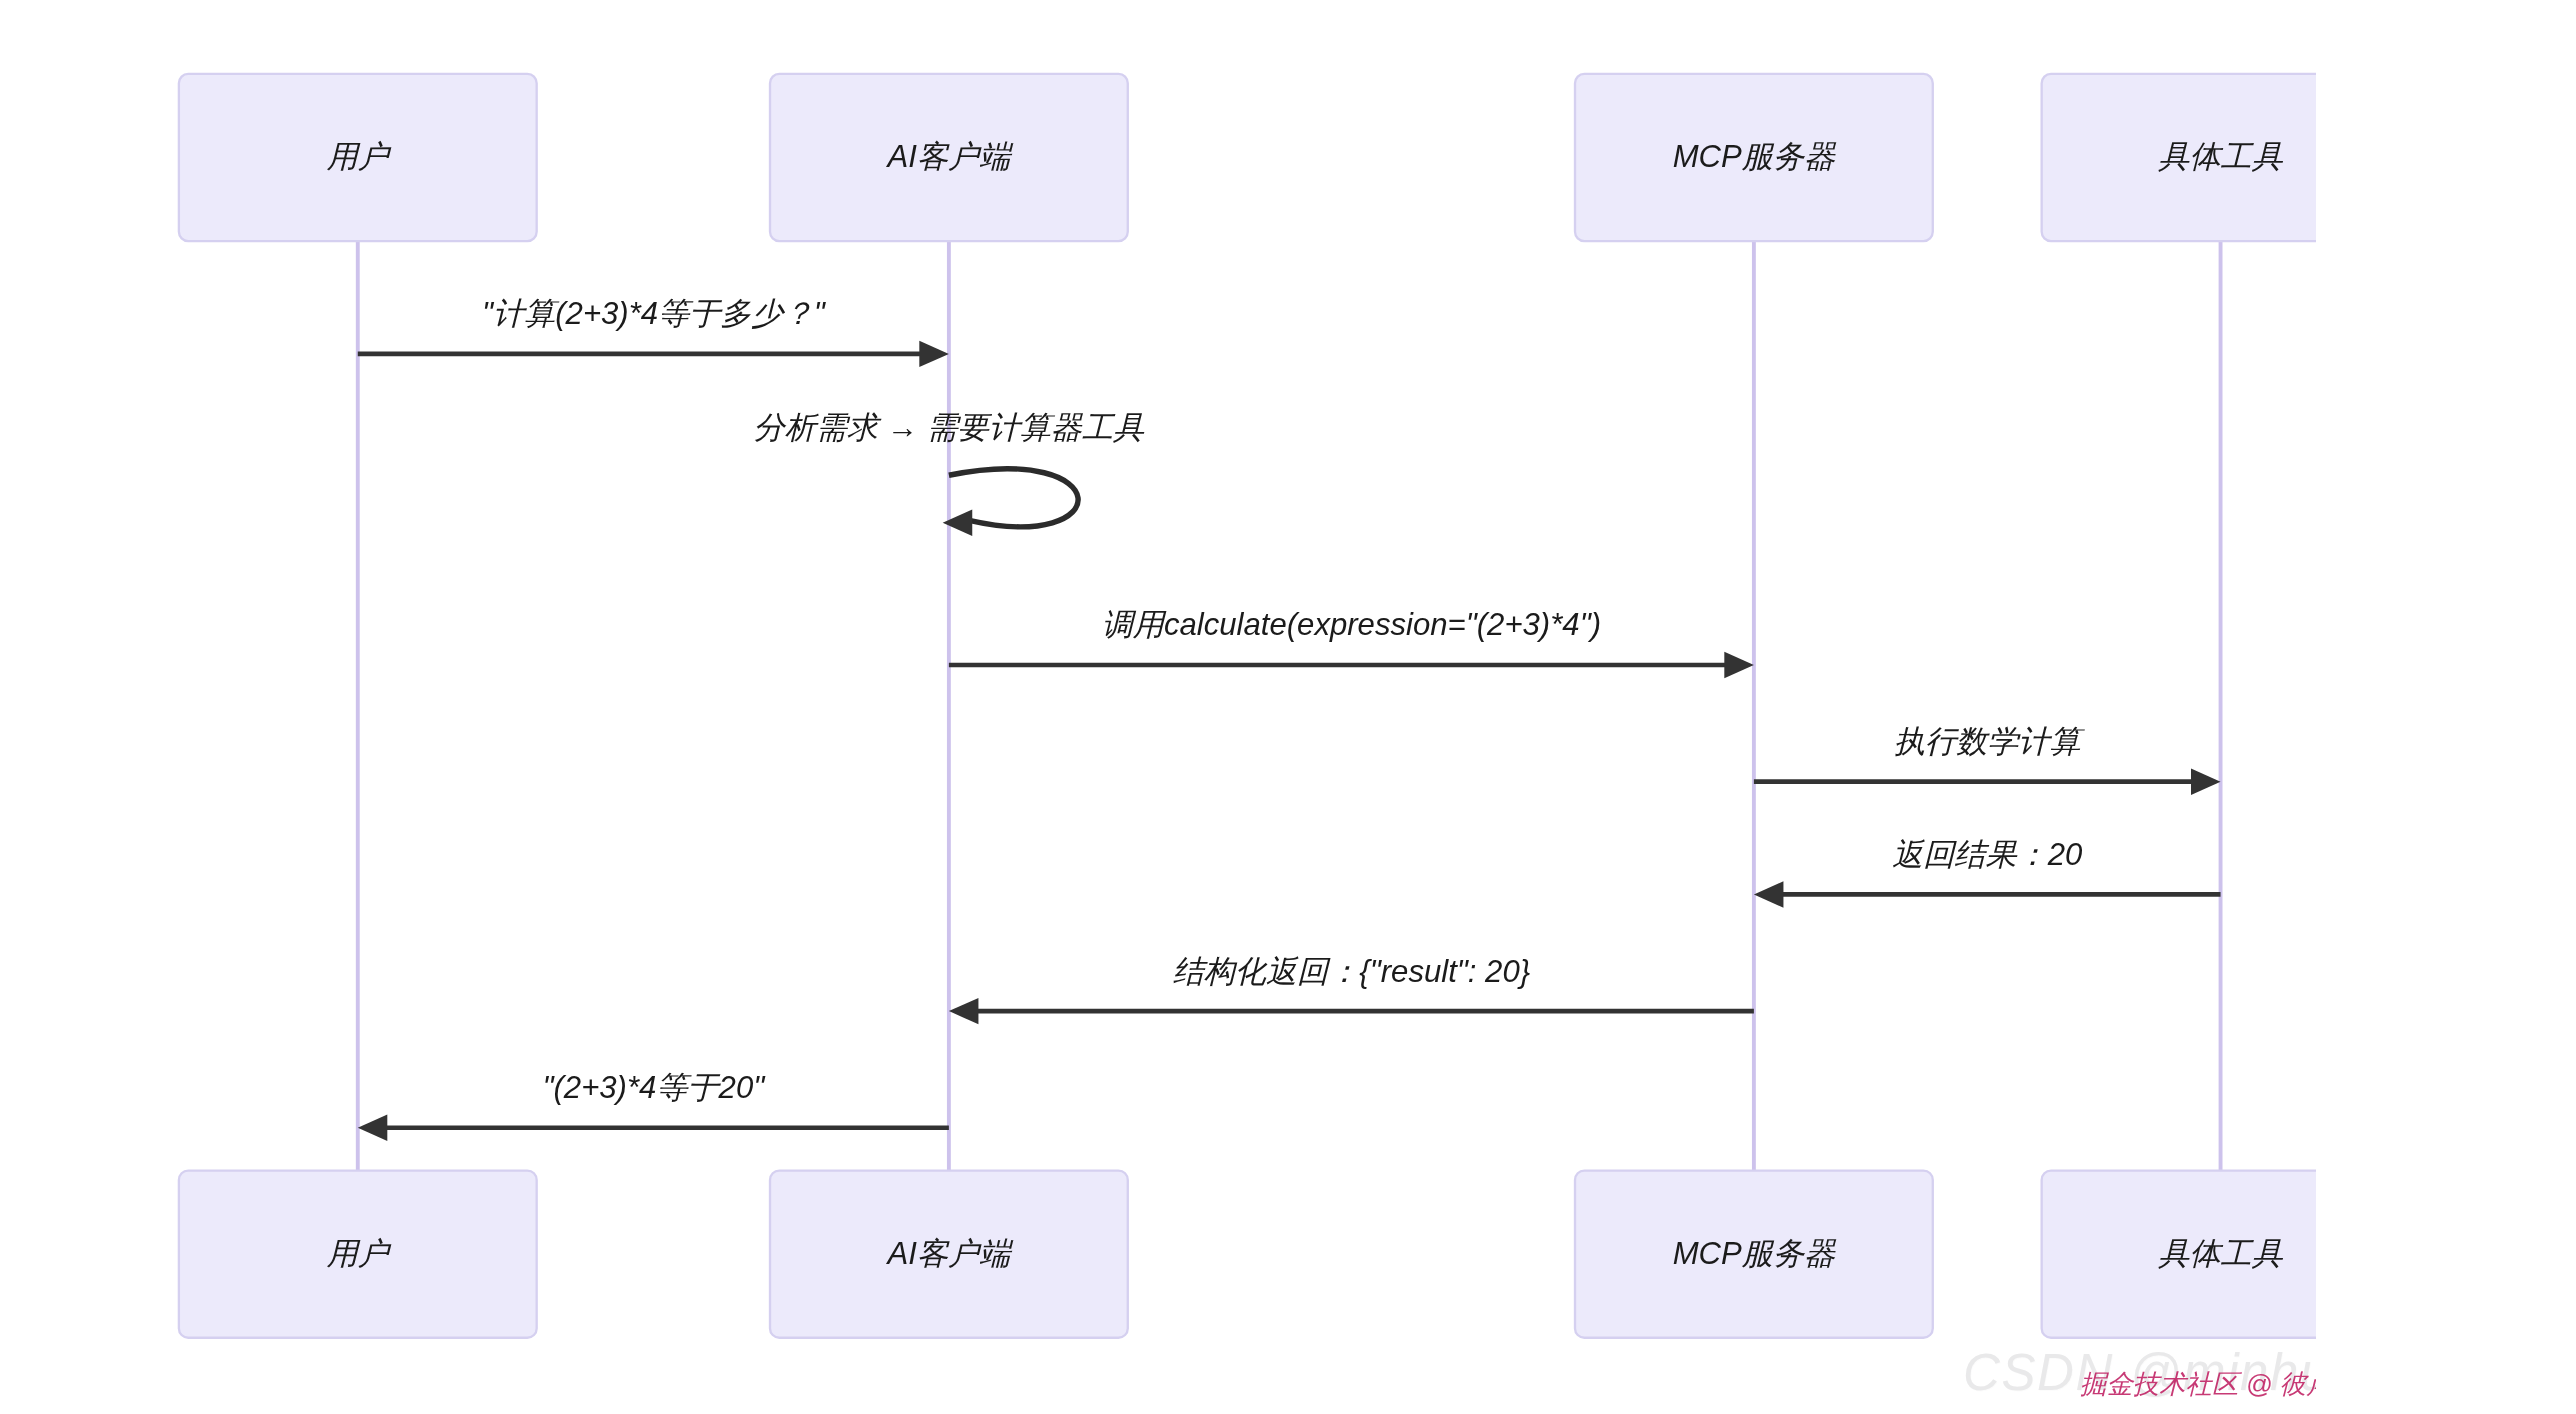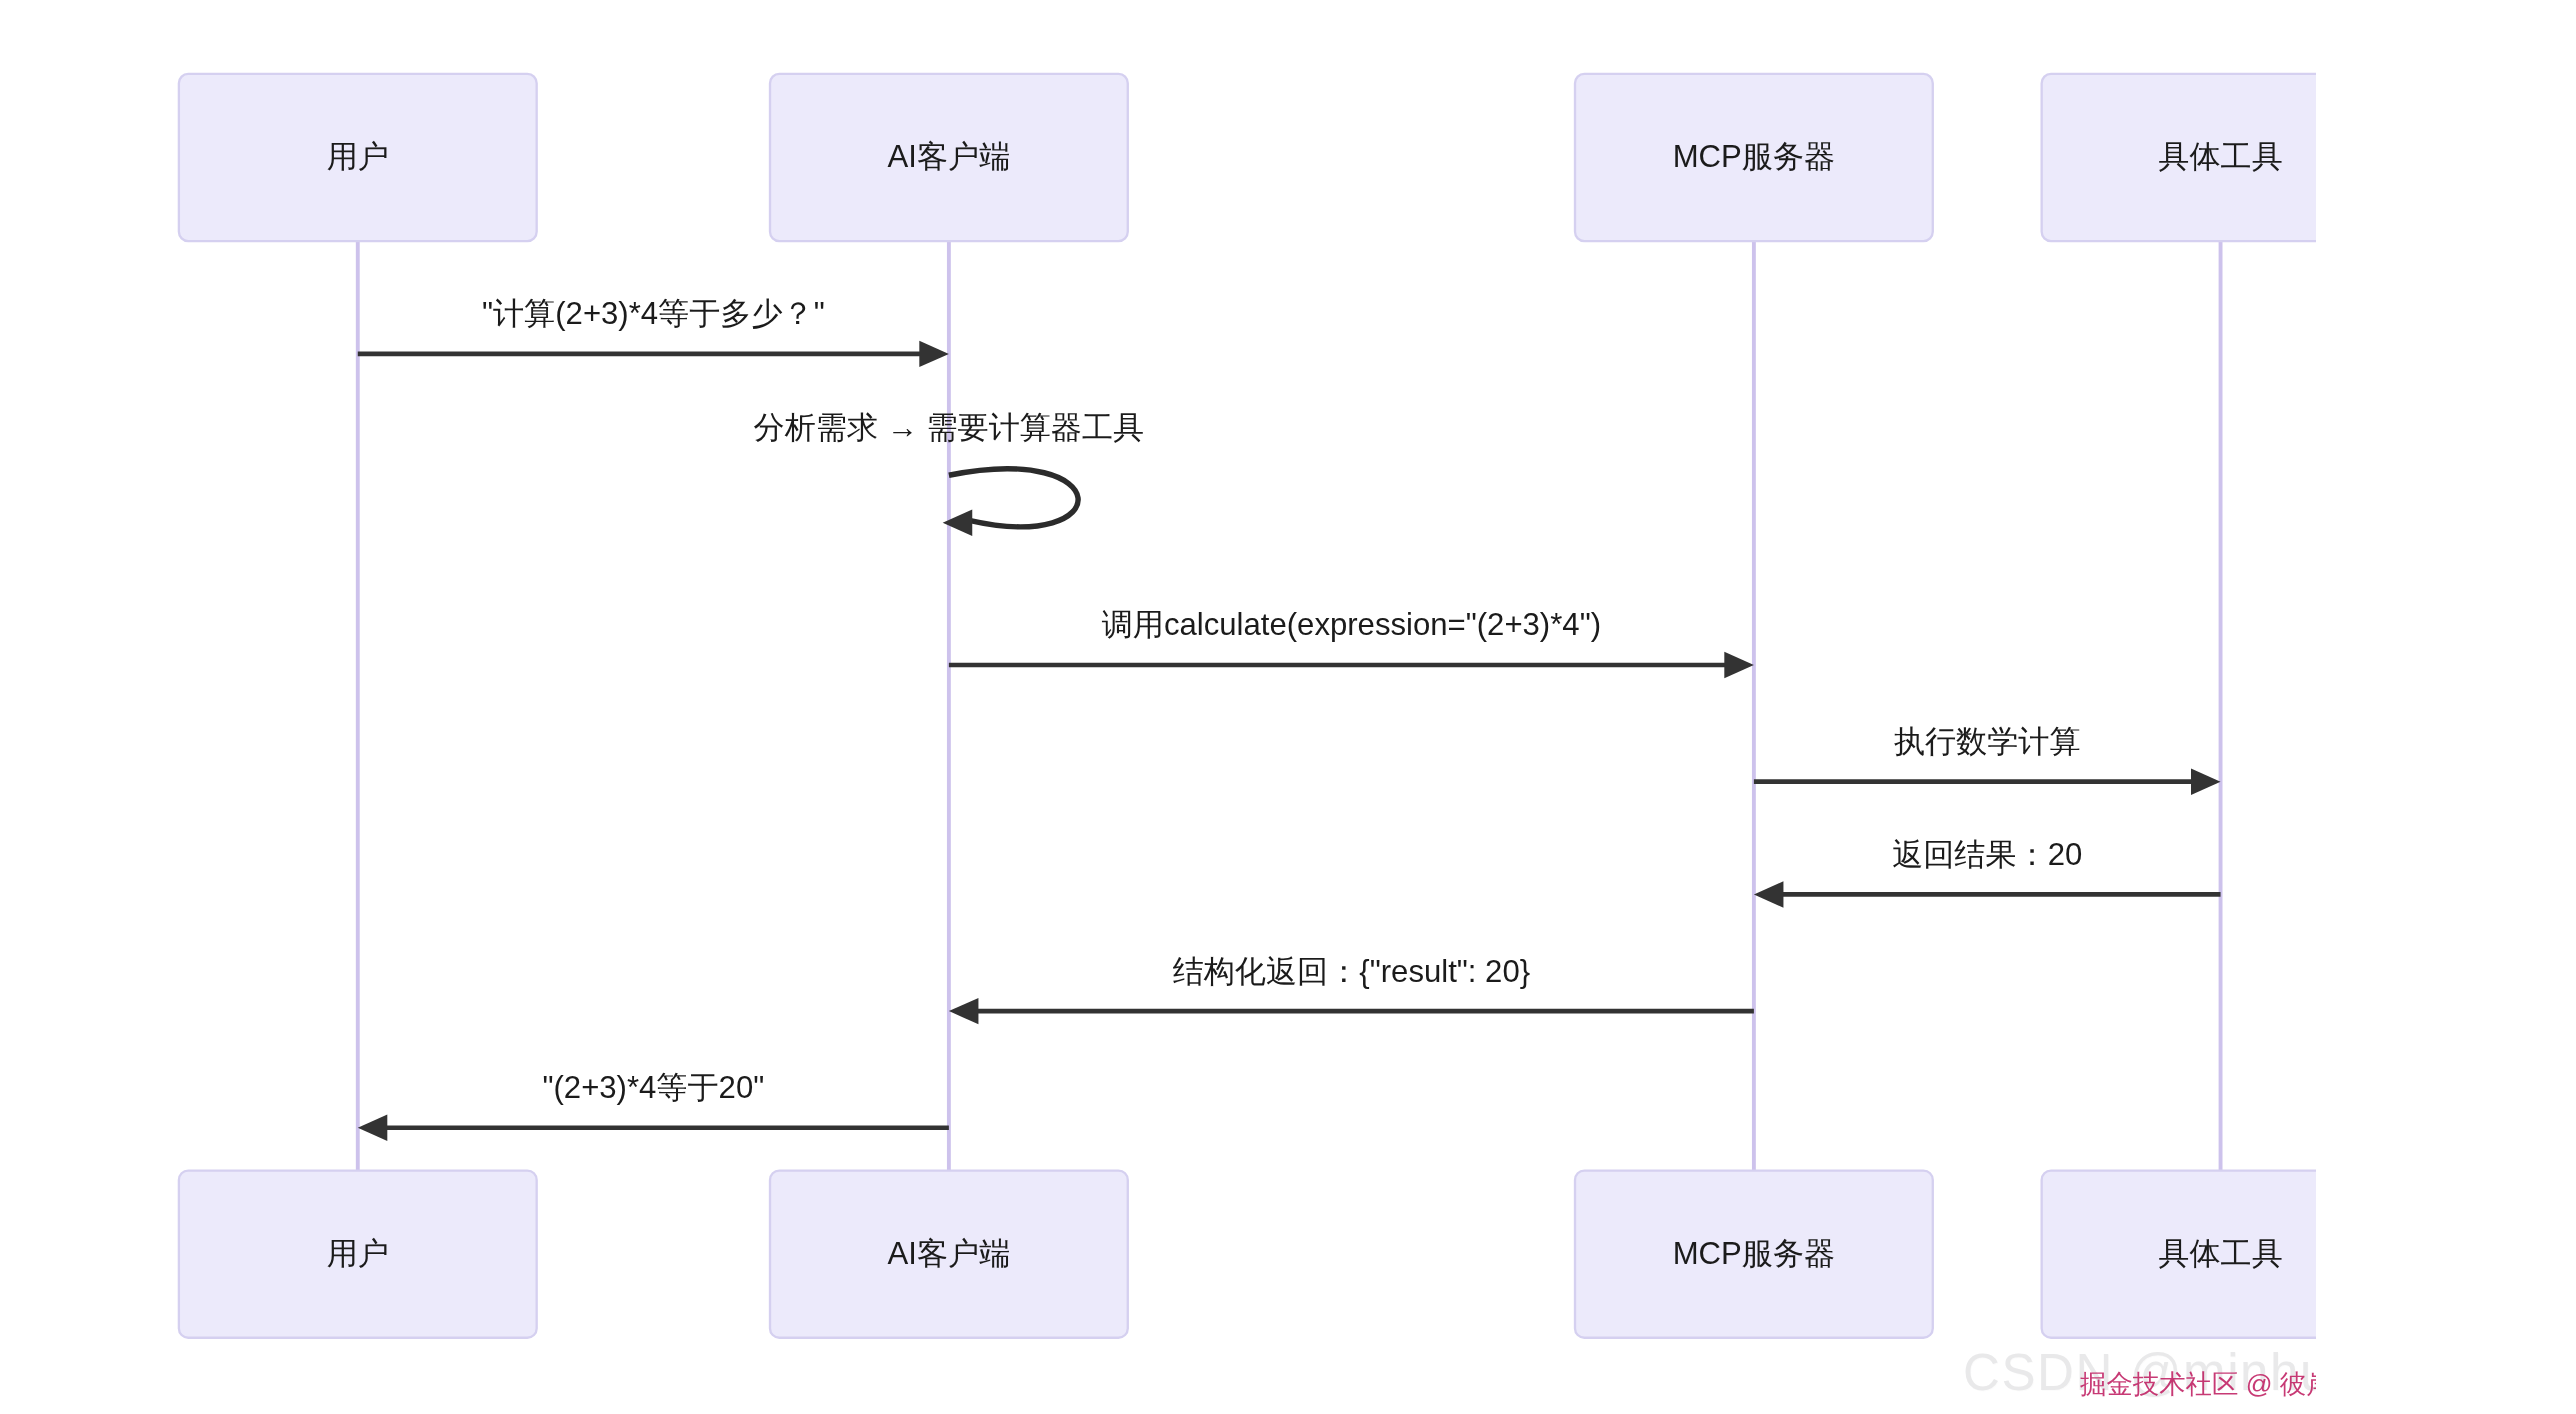--- a/index.html
+++ b/index.html
@@ -10,20 +10,21 @@
   }
   body {
     font-family: "Liberation Sans", "DejaVu Sans", sans-serif;
   }
   #canvas {
     position: relative;
     width: 2316px;
     height: 1414px;
     background: #ffffff;
     overflow: hidden;
+    font-style: italic;
   }
   #diagram-svg {
     position: absolute;
     left: 0;
     top: 0;
     width: 2576px;
     height: 1414px;
   }
   .actor-box-rect {
     fill: #ECEAFB;

